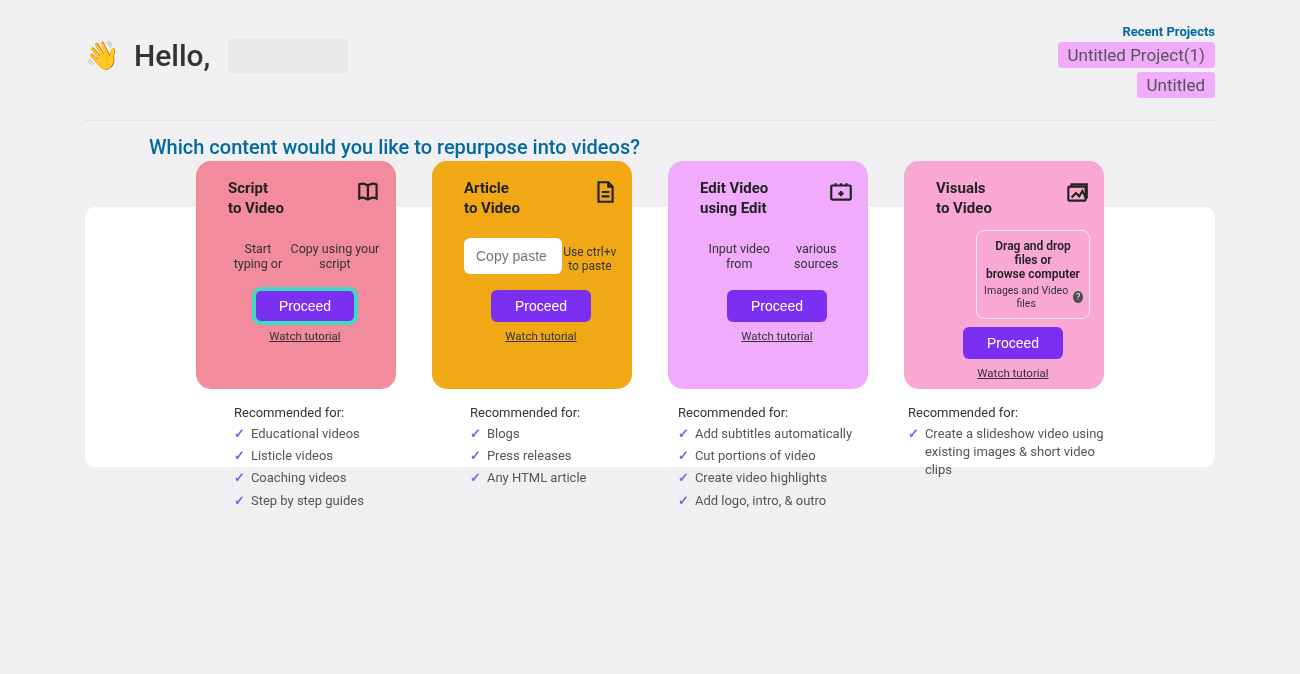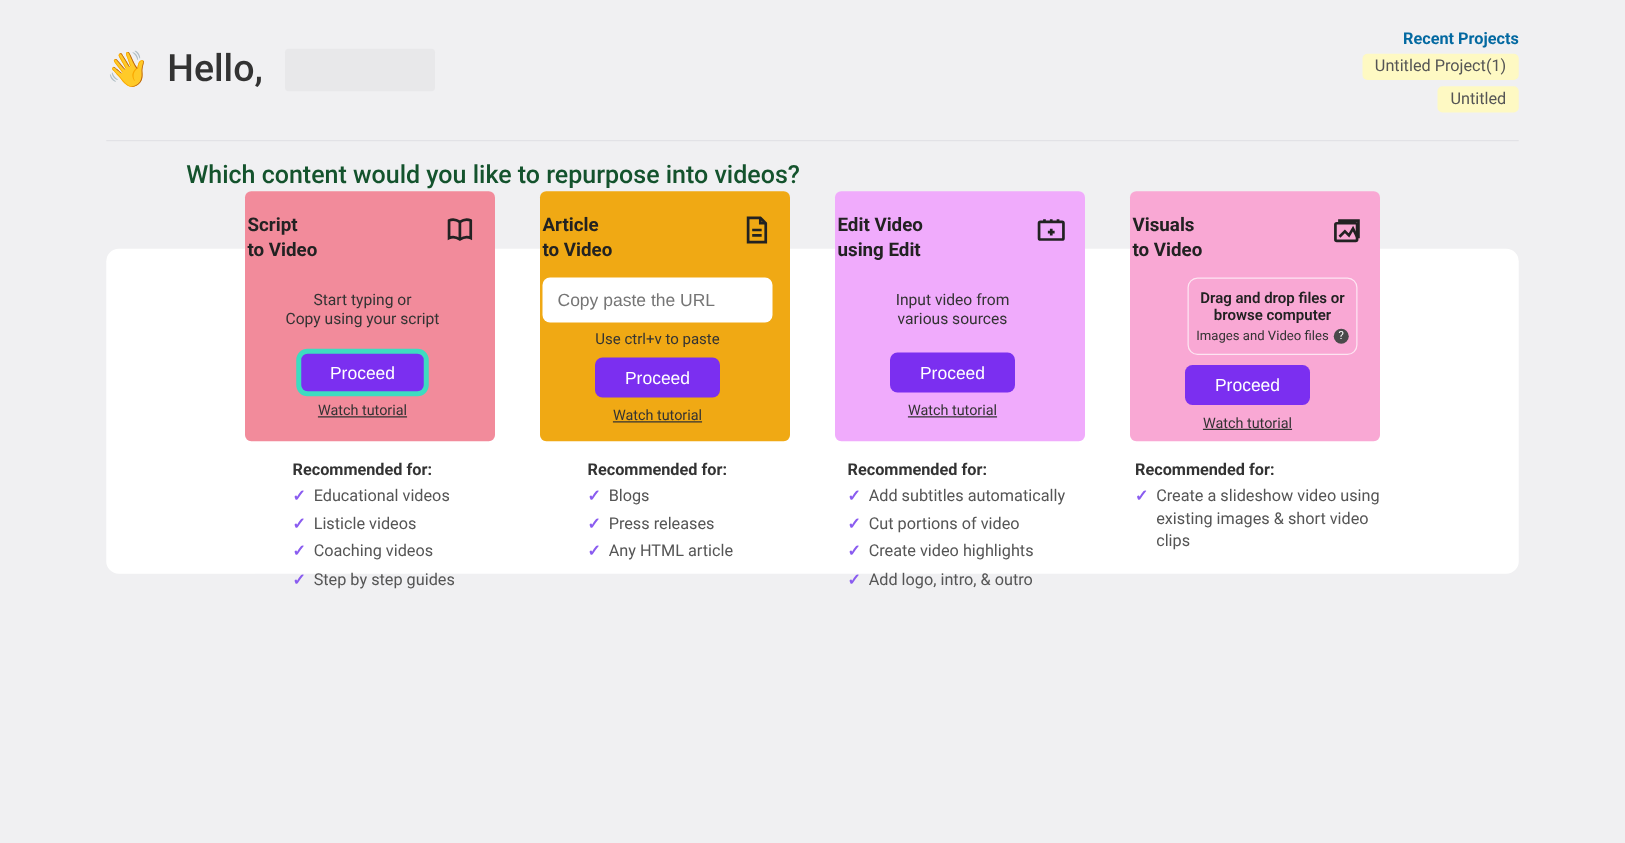--- a/index.html
+++ b/index.html
@@ -48,30 +48,30 @@
     margin-top: 4px;
   }
   .recent-title {
     font-weight: 700;
     font-size: 13px;
     color: #0369a1;
     margin-bottom: 3px;
   }
   .recent-item {
     display: inline-block;
-    background: #fef9c3;
+    background: #f0abfc;
     border-radius: 4px;
     padding: 3px 10px;
-    font-size: 13px;
+    font-size: 17px;
     color: #555;
     margin-bottom: 4px;
     cursor: pointer;
   }
   .prompt {
-    color: #14532d;
+    color: #0369a1;
     font-size: 20px;
     font-weight: 500;
     margin: 14px 0 2px 64px;
   }
   .demo-link-row {
     text-align: right;
     margin-right: 350px;
     margin-bottom: 6px;
   }
   .demo-link {
@@ -100,23 +100,23 @@
     justify-content: center;
     position: relative;
     z-index: 1;
     padding: 0 22px;
   }
   .card-col {
     flex: 1;
     max-width: 200px;
   }
   .card {
-    border-radius: 5px;
-    padding: 18px 14px 14px 2px;
-    height: 200px;
+    border-radius: 15px;
+    padding: 18px 14px 14px 32px;
+    height: 228px;
     position: relative;
     text-align: center;
   }
   .card-head {
     display: flex;
     justify-content: space-between;
     align-items: flex-start;
     text-align: left;
     margin-bottom: 12px;
   }
@@ -125,23 +125,23 @@
     font-weight: 700;
     line-height: 1.3;
     color: #222;
   }
   .card-icon svg { width: 26px; height: 26px; }
   .card-body {
     font-size: 12.5px;
     color: #333;
     min-height: 52px;
     display: flex;
-    flex-direction: column;
+    flex-direction: row;
     align-items: center;
-    justify-content: center;
+    justify-content: flex-start;
   }
   .url-input {
     width: 100%;
     border: none;
     border-radius: 6px;
     padding: 10px 12px;
     font-size: 14px;
     background: #fff;
     color: #4d7c0f;
     outline: none;
@@ -195,21 +195,21 @@
     text-decoration: underline;
     cursor: pointer;
     margin-top: 7px;
   }
   .rec {
     margin-top: 16px;
     padding-left: 38px;
   }
   .rec-title {
     font-size: 13px;
-    font-weight: 700;
+    font-weight: 400;
     color: #333;
     margin-bottom: 5px;
   }
   .rec-item {
     font-size: 13px;
     color: #555;
     display: flex;
     align-items: flex-start;
     gap: 6px;
     margin-bottom: 4px;

